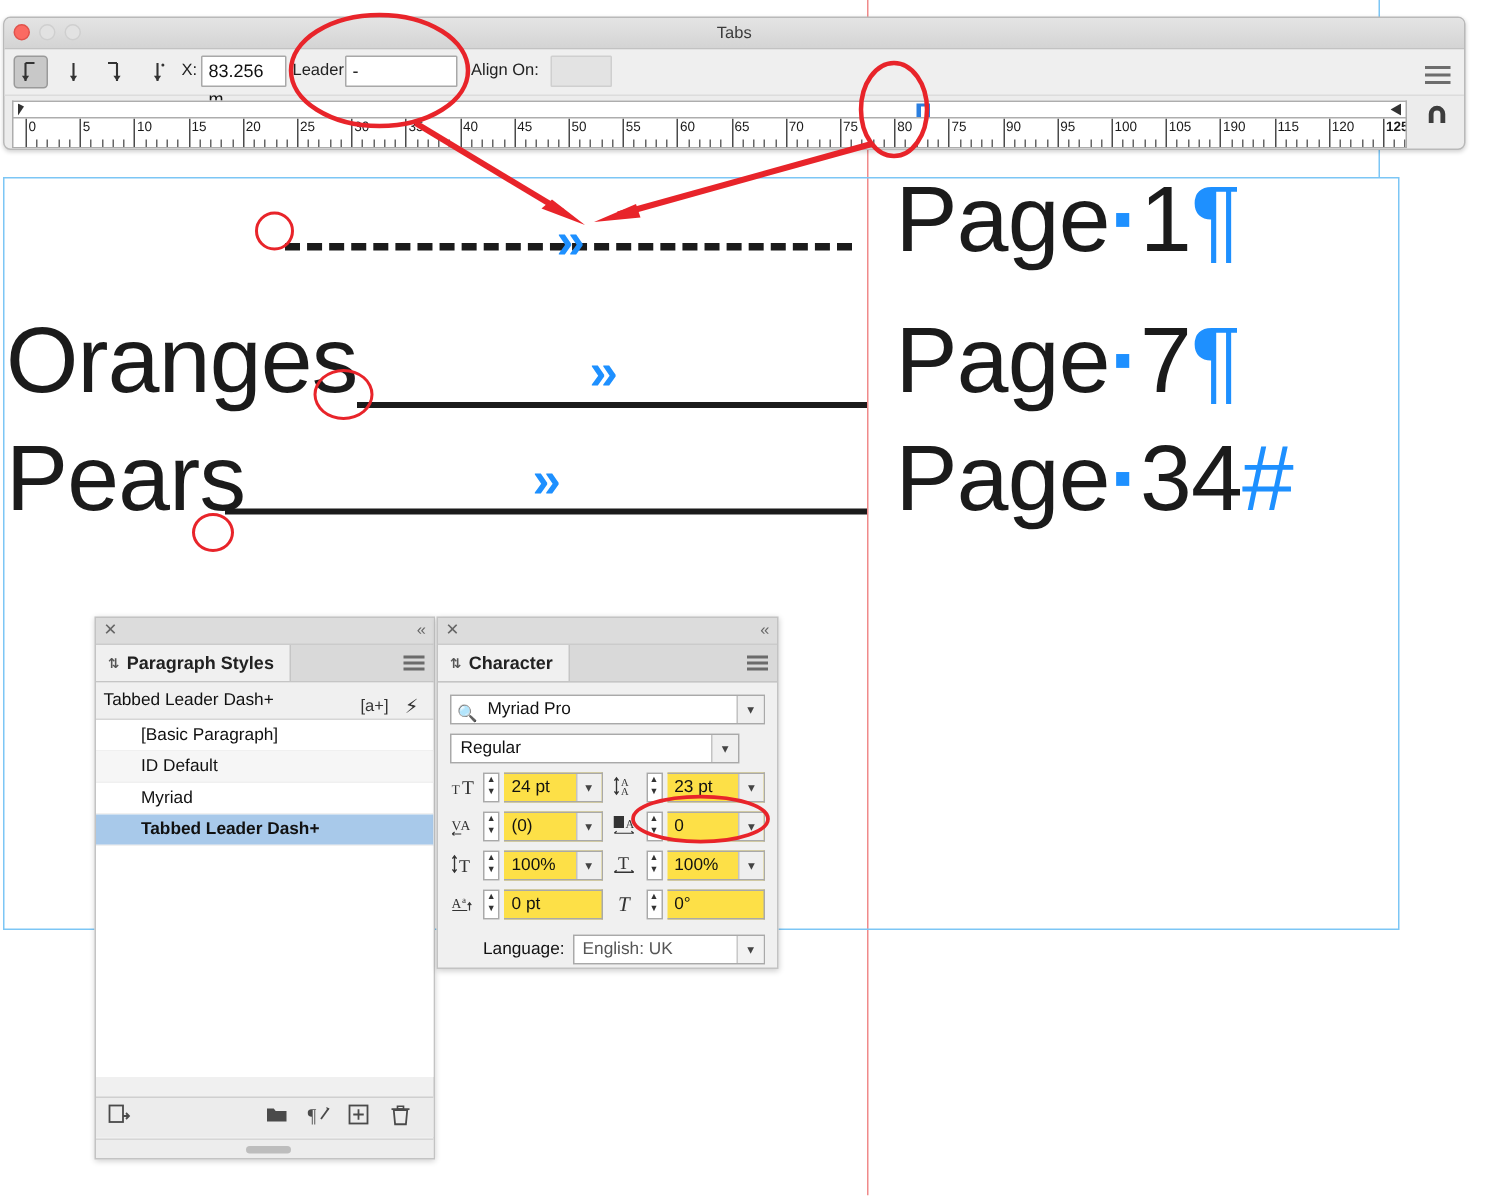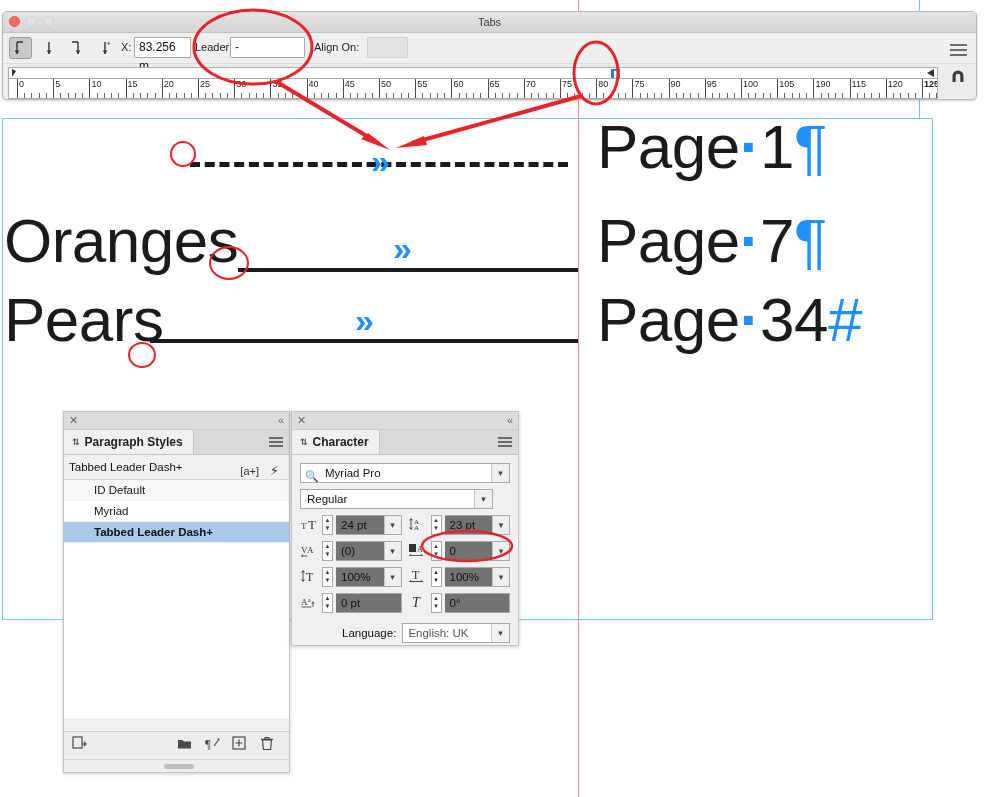--- a/index.html
+++ b/index.html
@@ -163,31 +163,31 @@
     border-left:1px solid #c3c3c3;font-size:9px;color:#444;text-align:center;line-height:18px;
   }
   .ch-row{display:flex;gap:7px;margin-bottom:6px;}
   .ch-field{flex:1;display:flex;align-items:center;gap:3px;}
   .ch-ico{width:19px;font-size:13px;color:#333;text-align:center;flex:none;}
   .stepper{
     width:11px;height:20px;border:1px solid #a9a9a9;background:#fff;box-sizing:border-box;
     font-size:6px;color:#333;text-align:center;line-height:8px;flex:none;
   }
   .ch-inp{
-    flex:1;height:20px;background:#737373;border:1px solid #a9a9a9;border-left:none;
+    flex:1;height:20px;background:#fde047;border:1px solid #a9a9a9;border-left:none;
     box-sizing:border-box;font-size:11.5px;color:#111;line-height:18px;padding-left:5px;
     position:relative;min-width:0;
   }
   .ch-inp .arw{
     position:absolute;right:0;top:0;width:16px;height:18px;background:#efefef;
     border-left:1px solid #c3c3c3;font-size:9px;color:#444;text-align:center;line-height:18px;
   }
   .ch-inp.noarw{padding-right:4px;}
   .lang-row{display:flex;align-items:center;gap:6px;margin-top:10px;padding-left:22px;}
-  .lang-lbl{font-size:11.5px;color:#111;margin-left:20px;}
+  .lang-lbl{font-size:11.5px;color:#111;}
   .lang-box{
     flex:1;height:20px;background:#fff;border:1px solid #a9a9a9;box-sizing:border-box;
     font-size:11.5px;color:#555;line-height:18px;padding-left:5px;position:relative;
   }
   .lang-box .arw{
     position:absolute;right:0;top:0;width:17px;height:18px;background:#f2f2f2;
     border-left:1px solid #c9c9c9;font-size:9px;color:#444;text-align:center;line-height:18px;
   }
 
   
@@ -472,20 +472,21 @@
       </div>
   </div>
 
   <div class="ps-current">
     <span>Tabbed Leader Dash+</span>
     <span class="ps-badge">[a+]</span>
     <span class="ps-bolt">⚡</span>
   </div>
 
   <div class="ps-list">
+    <div class="ps-row">[Basic Paragraph]</div>
     <div class="ps-row alt">ID Default</div>
     <div class="ps-row">Myriad</div>
     <div class="ps-row sel">Tabbed Leader Dash+</div>
   </div>
 
   <div class="ps-footer">
     <span class="fi" style="left:8px;">
       <svg width="15" height="15" viewBox="0 0 15 15">
           <rect x="1" y="1" width="9" height="11" fill="none" stroke="#4a4a4a" stroke-width="1.2"></rect>
           <path d="M10 8 h4 M12 6 l2 2 l-2 2" stroke="#4a4a4a" stroke-width="1.2" fill="none"></path>

